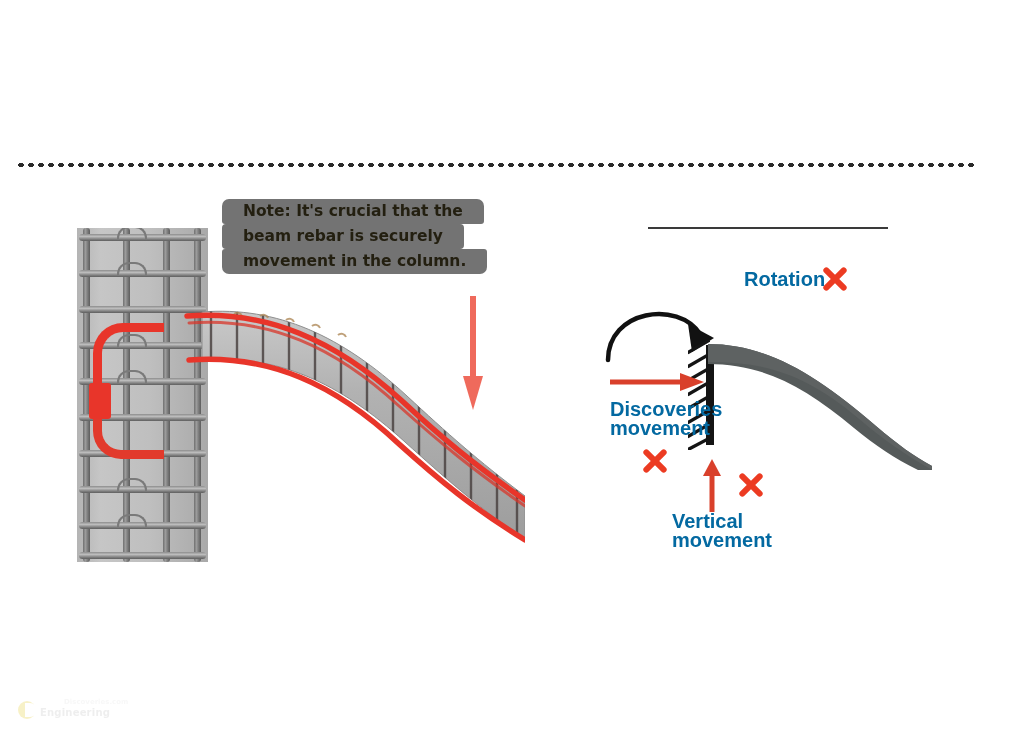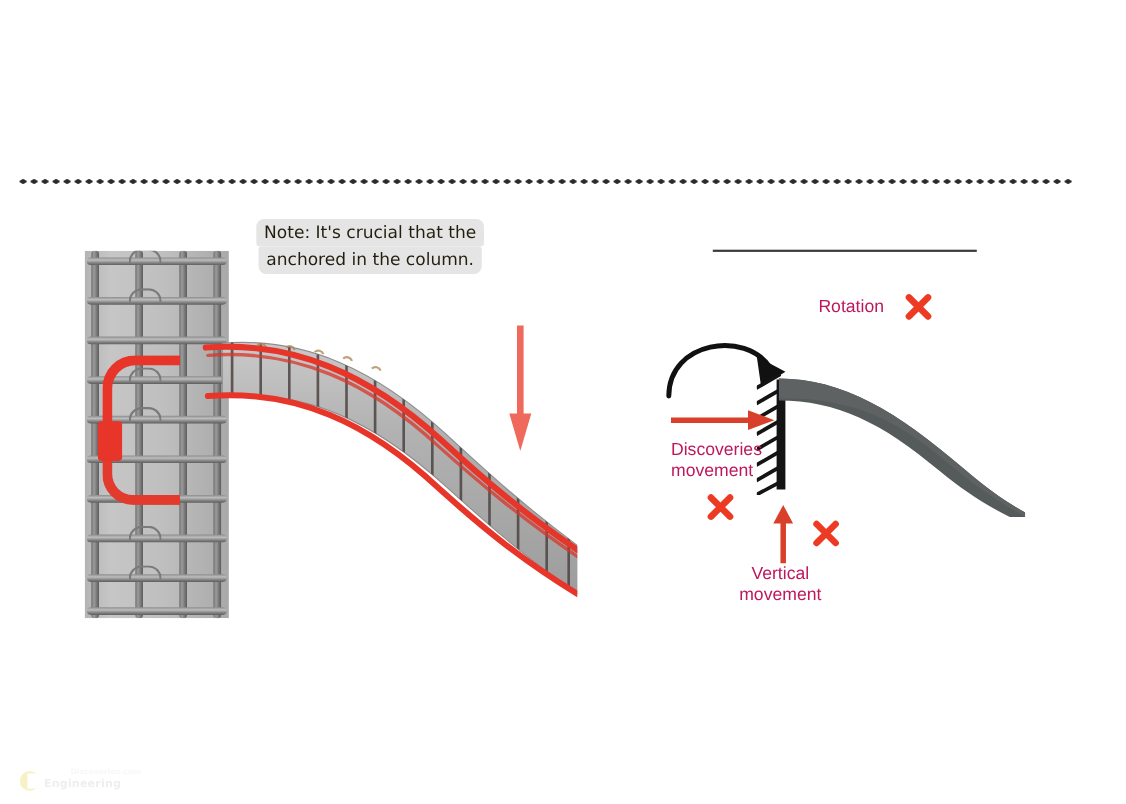--- a/index.html
+++ b/index.html
@@ -113,31 +113,31 @@
   
   .note {
     position: absolute;
     left: 222px;
     top: 199px;
     width: 229px;
     padding: 0;
   }
   .note-line {
     display: block;
-    background: #e5e5e5;
+    background: #737373;
     color: #231f10;
     font-family: "DejaVu Sans", sans-serif;
-    font-weight: 400;
+    font-weight: 700;
     font-size: 15.5px;
     line-height: 25px;
     text-align: center;
     white-space: nowrap;
     border-radius: 4px;
     margin: 0 auto 0 auto;
-    padding: 0 7px;
+    padding: 0 21px;
     width: fit-content;
   }
   .note-line.l1 { border-radius: 7px 7px 3px 3px; }
   .note-line.l3 { border-radius: 3px 3px 7px 7px; }
 
   
   .diagram {
     position: absolute;
     left: 596px;
     top: 190px;
@@ -159,28 +159,29 @@
     position: absolute;
     left: 52px;
     top: 37px;
     width: 240px;
     height: 2px;
     background: #3a3a3a;
   }
   .label {
     position: absolute;
     font-family: "Liberation Sans", sans-serif;
-    font-size: 16px;
-    color: #be185d;
+    font-size: 20px;
+    color: #0369a1;
     white-space: nowrap;
     line-height: 19px;
+    font-weight: bold;
   }
   .label.rotation  { left: 148px; top: 80px; }
   .label.horiz     { left: 14px;  top: 210px; text-align: left; }
-  .label.vert      { left: 76px;  top: 322px; text-align: center; }
+  .label.vert      { left: 76px;  top: 322px; text-align: left; }
 
   .xmark {
     position: absolute;
     width: 26px;
     height: 26px;
     color: #ec3b22;
   }
   .xmark.rot   { left: 226px; top: 76px; }
   .xmark.horiz { left: 46px;  top: 258px; }
   .xmark.vert  { left: 142px; top: 282px; }
@@ -334,21 +335,22 @@
     </g>
   </svg>
 
   <div class="rebar-hook-top"></div>
   <div class="rebar-hook-bot"></div>
   <div class="rebar-blob"></div>
 </div>
 
 <div class="note">
   <span class="note-line l1">Note: It's crucial that  the</span>
-  <span class="note-line l3">anchored in the column.</span>
+  <span class="note-line l2">beam rebar is securely</span>
+  <span class="note-line l3">movement in the column.</span>
 </div>
 
 <div class="diagram">
 
   <div class="diagram-title-rule"></div>
 
   <div class="label rotation">Rotation</div>
   <svg class="xmark rot" viewBox="0 0 24 24">
     <path d="M4,4 L20,20 M20,4 L4,20" stroke="#ec3b22" stroke-width="5.5" stroke-linecap="round"></path>
   </svg>

